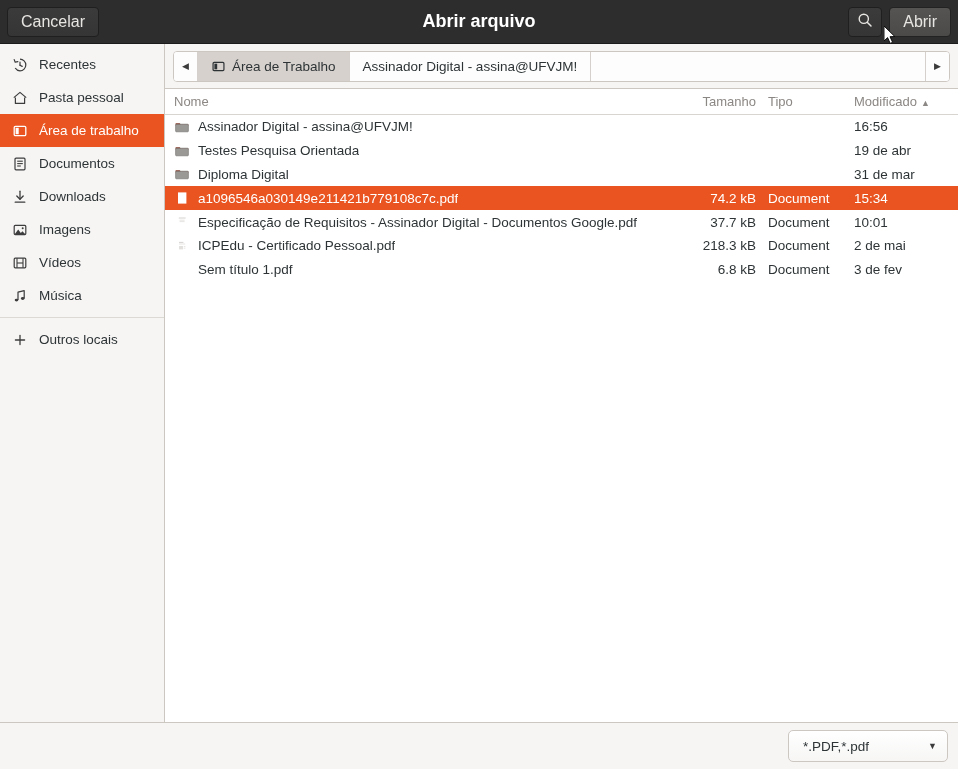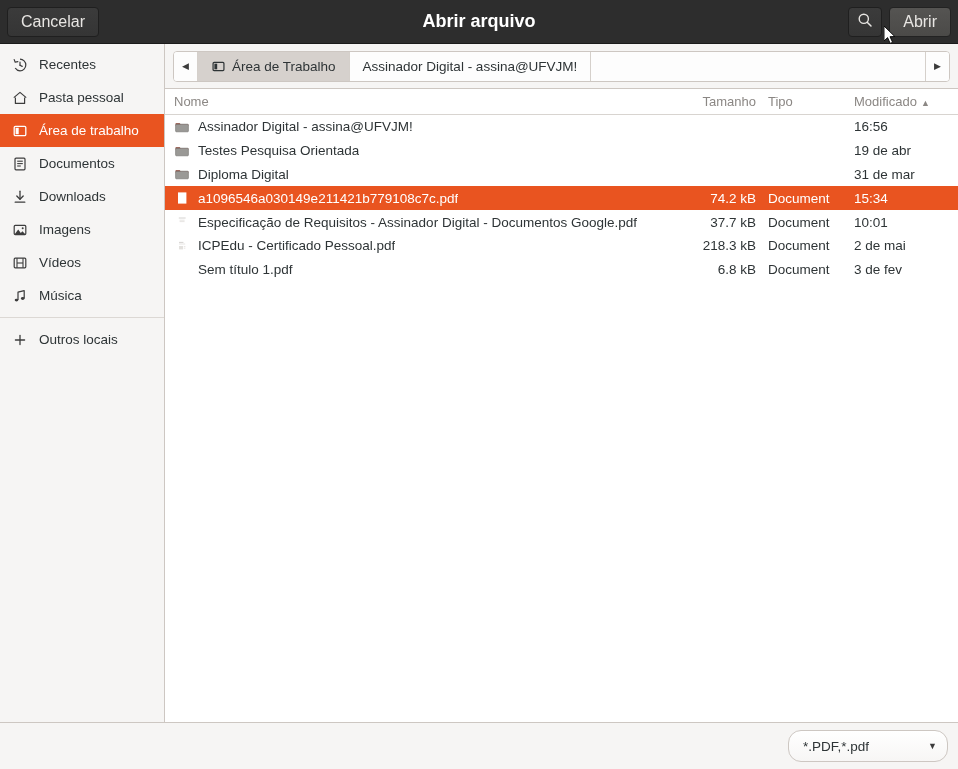--- a/index.html
+++ b/index.html
@@ -157,21 +157,21 @@
   #footer {
     height: 47px; flex: 0 0 47px;
     background: #f6f5f4;
     border-top: 1px solid #cdc7c2;
     display: flex; align-items: center; justify-content: flex-end;
     padding: 0 10px;
   }
   #filter-combo {
     height: 32px; min-width: 160px;
     border: 1px solid #cdc7c2;
-    border-radius: 13px;
+    border-radius: 5px;
     background: linear-gradient(to bottom, #ffffff, #f7f6f5);
     display: flex; align-items: center; justify-content: space-between;
     padding: 0 10px 0 14px;
     gap: 24px;
     color: #2e3436;
     font-size: 13.5px;
     cursor: pointer;
   }
   .chev { font-size: 9px; color: #3b3b3b; }
 

